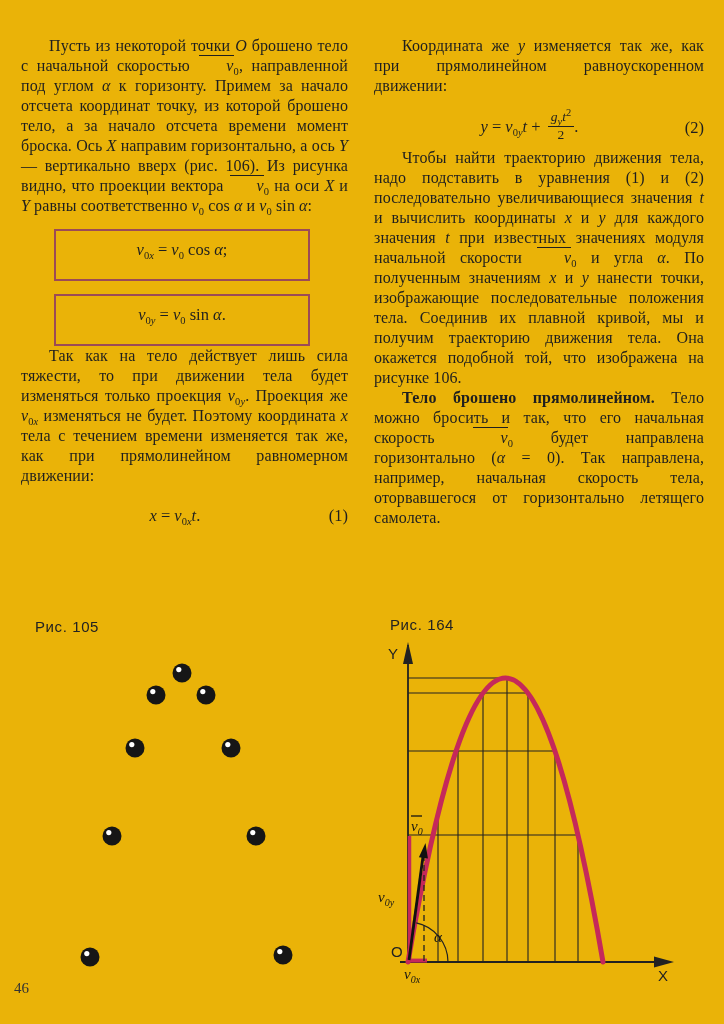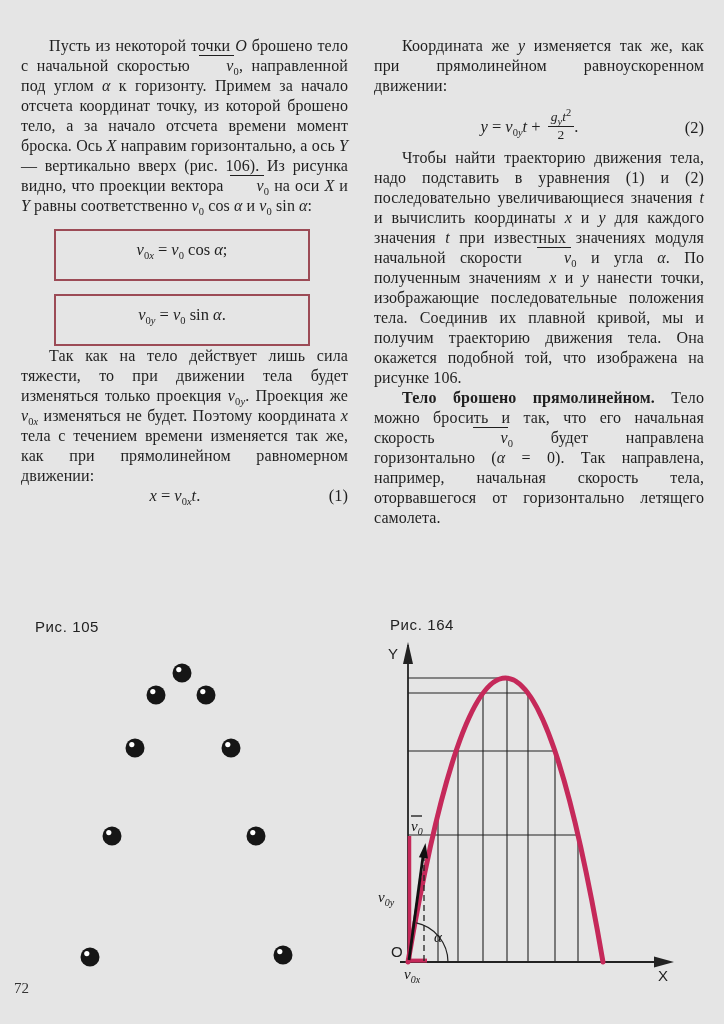--- a/index.html
+++ b/index.html
@@ -4,21 +4,21 @@
 <style>
   :root{
     --accent:#c5295a;
     --box-border:#9c4b56;
     --ink:#1f1f1f;
   }
   html,body{margin:0;padding:0;}
   body{background:#fcfbf8;}
   .page{
     position:relative;width:724px;height:1024px;overflow:hidden;
-    background:#e5e5e5;color:var(--ink);
+    background:#eab308;color:var(--ink);
     font-family:"Liberation Serif",serif;
   }
   .col{position:absolute;top:36px;}
   .col-left{left:21px;width:327px;}
   .col-right{left:374px;width:330px;}
   p.body-text{
     margin:0;text-indent:28px;text-align:justify;
     font-size:16px;line-height:20px;letter-spacing:.1px;
   }
   p.body-text i{font-style:italic;}
@@ -29,21 +29,21 @@
     content:"";position:absolute;left:1px;right:0;top:-1.5px;
     border-top:1.4px solid var(--ink);
   }
   .formula-box{
     width:252px;margin:13px 0 0 33px;padding:9px 0 19px;
     border:2px solid var(--box-border);
     text-align:center;font-size:16.5px;
   }
   .equation-row{display:flex;align-items:center;font-size:16.5px;}
   .equation-row .eq-math{flex:1;text-align:center;}
-  .eq1-row{margin-top:0;}
+  .eq1-row{margin-top:20px;}
   .eq2-row{margin-top:12px;min-height:40px;}
   .frac{
     display:inline-block;vertical-align:middle;text-align:center;
     font-size:13.5px;line-height:1.1;margin-left:3px;position:relative;top:-2px;
   }
   .frac .fnum{display:block;border-bottom:1.2px solid var(--ink);padding:0 3px 1px;}
   .frac .fden{display:block;padding-top:1px;}
   .para-gap{margin-top:24px;}
   .para-gap-sm{margin-top:6px;}
   .figure{position:absolute;}
@@ -169,15 +169,15 @@
       <text class="math-label" x="41" y="219"><tspan>v</tspan><tspan class="svg-sub" dy="4">0</tspan></text>
 
       <text class="math-label" x="8" y="290"><tspan>v</tspan><tspan class="svg-sub" dy="4">0y</tspan></text>
 
       <text class="math-label" x="34" y="367"><tspan>v</tspan><tspan class="svg-sub" dy="4">0x</tspan></text>
 
       <text class="math-label" x="64" y="330">α</text>
     </svg>
   </div>
 
-  <div class="page-number">72</div>
+  <div class="page-number">46</div>
 
 </div>
 
 </body></html>

